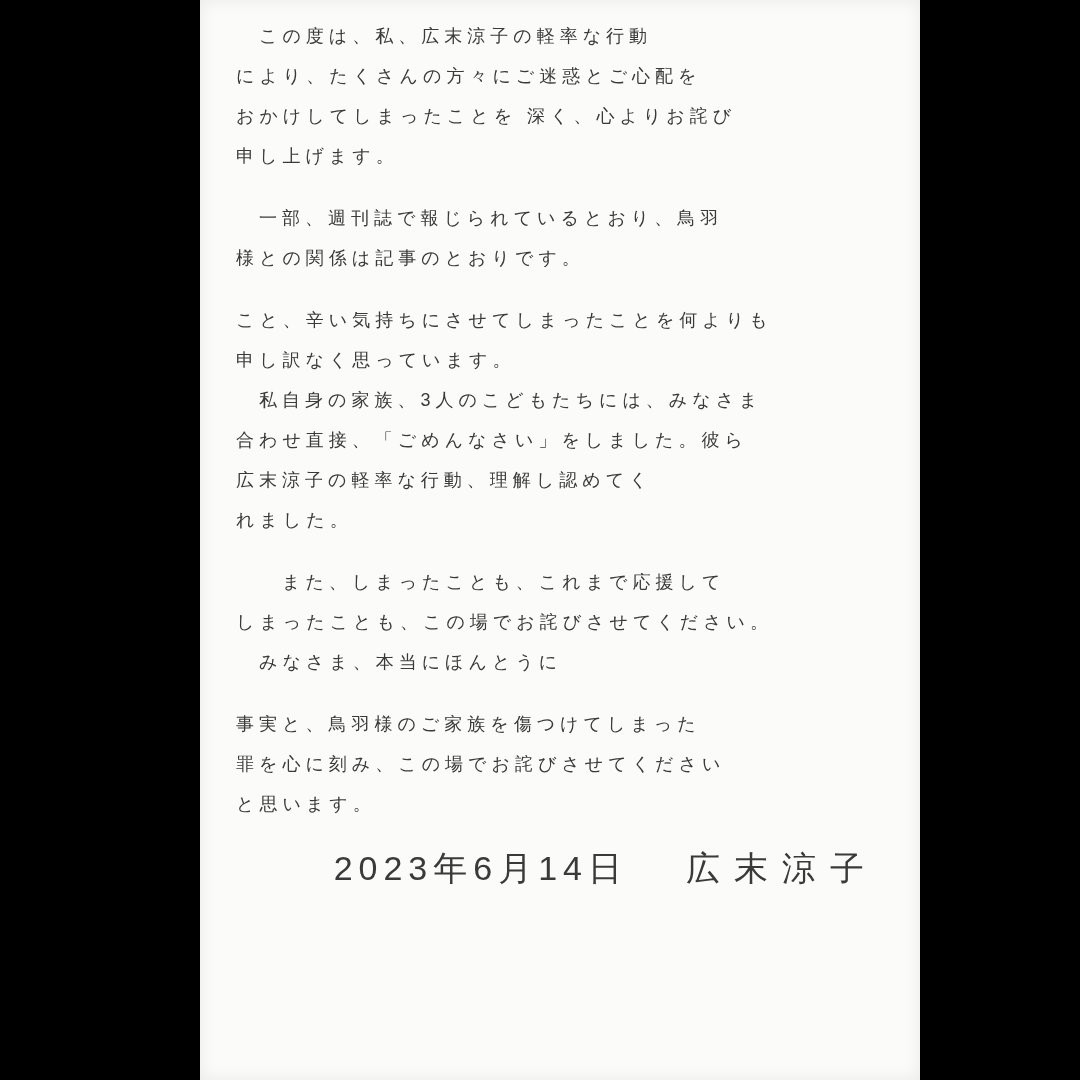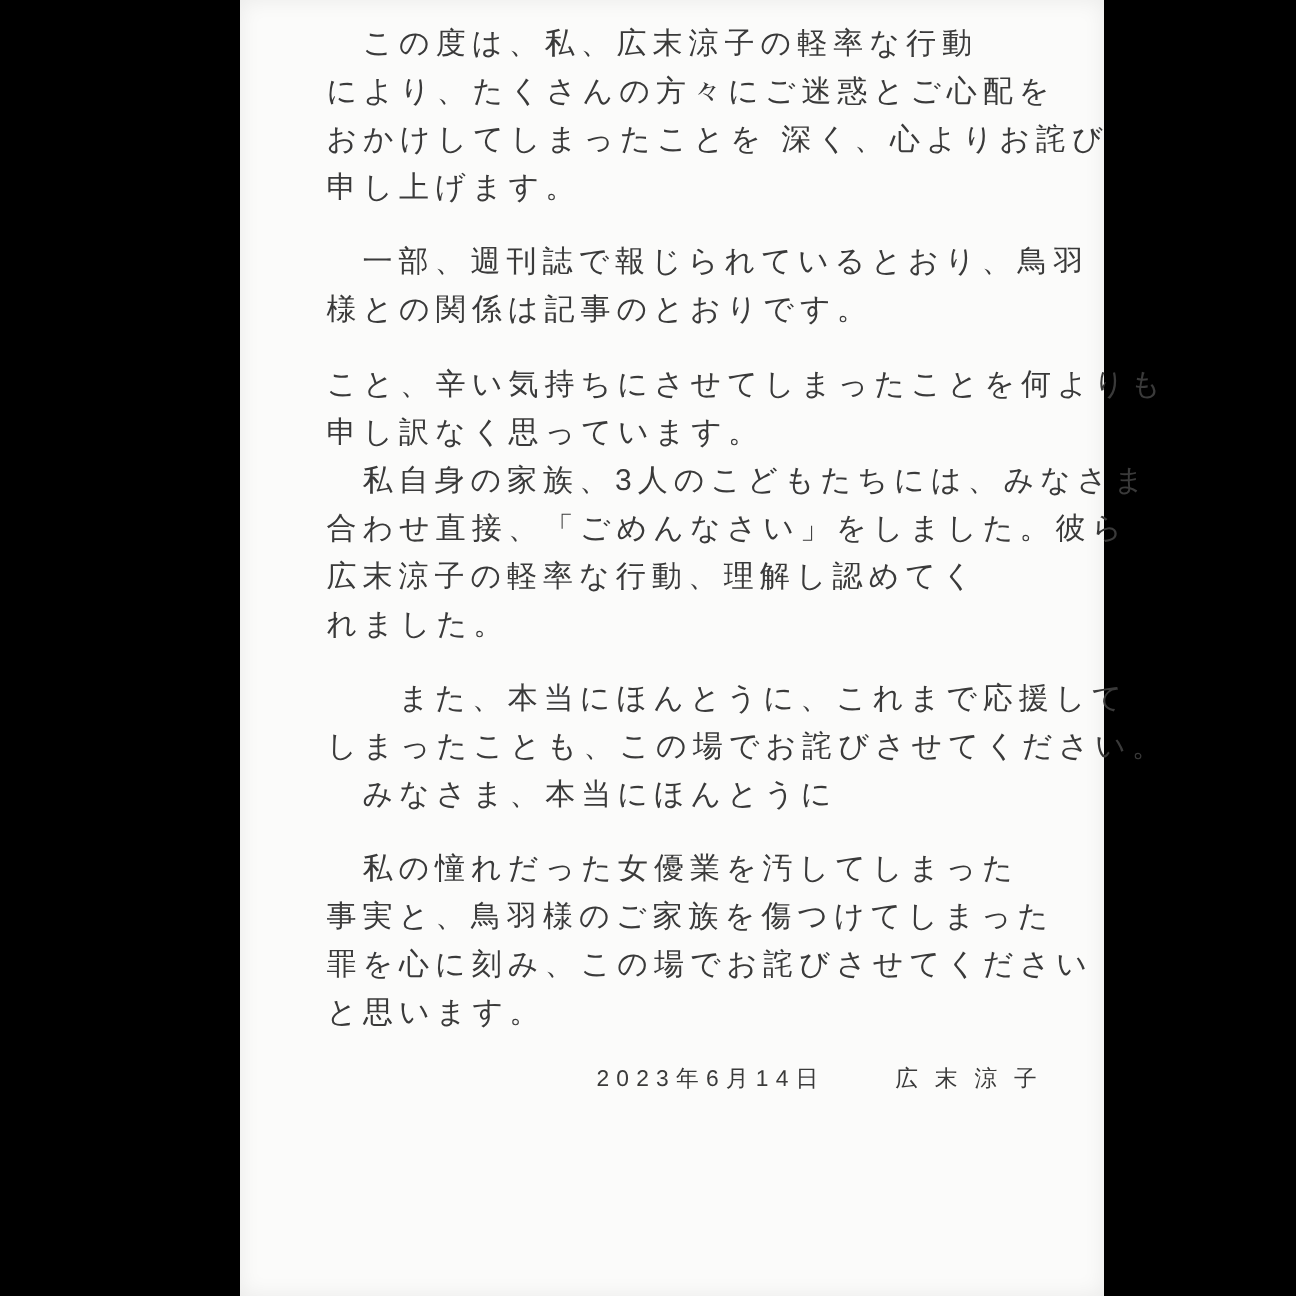--- a/index.html
+++ b/index.html
@@ -29,34 +29,33 @@
     box-shadow: inset 0 0 18px rgba(0,0,0,0.07);
     box-sizing: border-box;
   }
   .letter-body {
     padding: 16px 26px 0 36px;
   }
   .para {
     margin: 0 0 22px 0;
   }
   .line {
-    font-size: 25px;
+    font-size: 18px;
     line-height: 40px;
     letter-spacing: 5px;
     color: #3a3a3a;
     white-space: pre;
     font-weight: 400;
-    margin-left: 36px;
   }
   .dateline {
     padding-right: 42px;
     display: flex;
     justify-content: flex-end;
     gap: 58px;
-    font-size: 19px;
+    font-size: 34px;
     letter-spacing: 6px;
     color: #3a3a3a;
     white-space: pre;
   }
   .signature {
     letter-spacing: 14px;
   }
 </style>
 </head>
 <body>
@@ -76,26 +75,25 @@
         </div>
         <div class="para">
           <div class="line">こと、辛い気持ちにさせてしまったことを何よりも</div>
           <div class="line">申し訳なく思っています。</div>
           <div class="line">　私自身の家族、3人のこどもたちには、みなさま</div>
           <div class="line">合わせ直接、「ごめんなさい」をしました。彼ら</div>
           <div class="line">広末涼子の軽率な行動、理解し認めてく</div>
           <div class="line">れました。</div>
         </div>
         <div class="para">
-          <div class="line">　　また、本当にほんとうに、これまで応援して</div>
+          <div class="line">　　また、しまったことも、これまで応援して</div>
           <div class="line">しまったことも、この場でお詫びさせてください。</div>
           <div class="line">　みなさま、本当にほんとうに</div>
         </div>
         <div class="para">
-          <div class="line">　私の憧れだった女優業を汚してしまった</div>
           <div class="line">事実と、鳥羽様のご家族を傷つけてしまった</div>
           <div class="line">罪を心に刻み、この場でお詫びさせてください</div>
           <div class="line">と思います。</div>
         </div>
       </div>
     <div class="dateline">
       <span class="date">2023年6月14日</span>
       <span class="signature">広末涼子</span>
     </div>
   </div>

